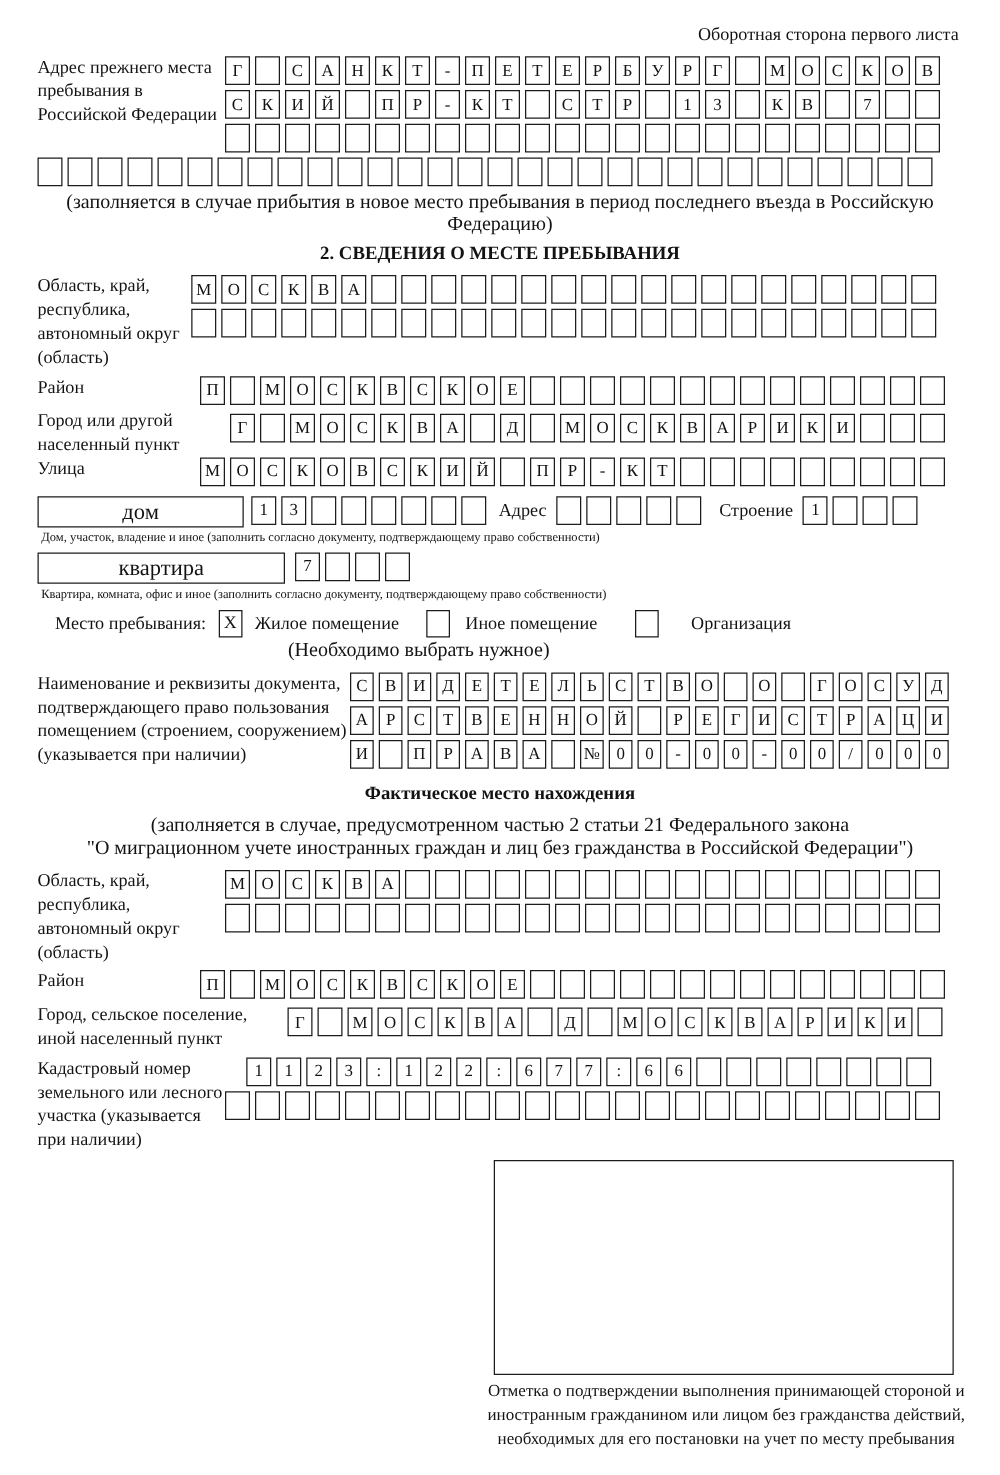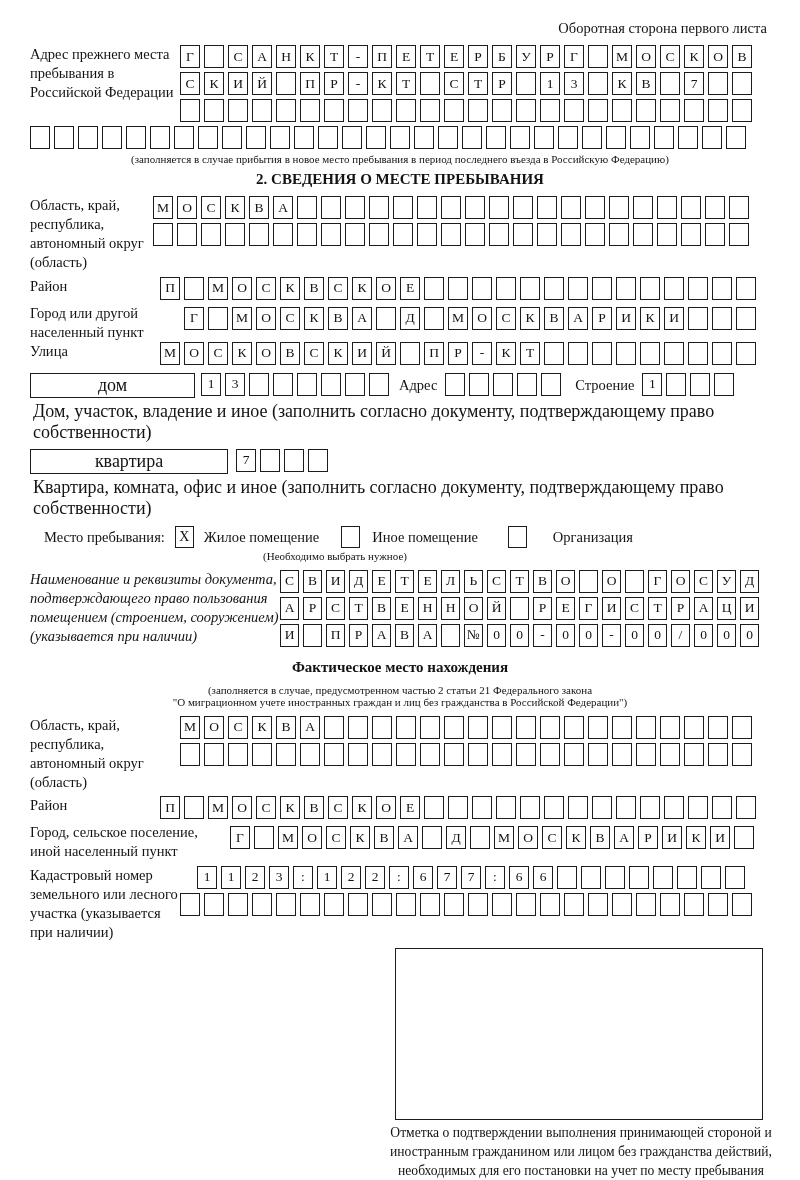--- a/index.html
+++ b/index.html
@@ -5,31 +5,31 @@
   html,body{margin:0;padding:0;background:#fff;}
   body{width:800px;height:1180px;overflow:hidden;font-family:"Liberation Serif",serif;color:#131313;}
   .page{position:relative;box-sizing:border-box;width:800px;height:892px;padding:20px 30px 0 30px;}
   .corner{ text-align:right;font-size:14.5px;padding-right:3px;}
   .frow{display:flex;align-items:flex-start;}
   .flabel{font-size:14.5px;line-height:1.32;flex:0 0 auto;}
   .rows{flex:0 0 auto;}
   .cellrow{display:flex;gap:4px;margin-bottom:4px;height:23px;}
   .cell{box-sizing:border-box;flex:0 0 auto;width:20px;height:23px;border:1.6px solid #1c1c1c;
         display:flex;align-items:center;justify-content:center;font-size:13.5px;background:#fff;}
-  .note{font-size:11px;text-align:center;}
+  .note{font-size:16px;text-align:center;}
   .title{font-size:15px;font-weight:bold;text-align:center;margin:6px 0 8px 0;}
-  .caption{font-size:18px;margin:1px 0 6px 3px;}
+  .caption{font-size:10px;margin:1px 0 6px 3px;}
   .wbox{box-sizing:border-box;border:1.6px solid #1c1c1c;height:25px;display:flex;align-items:center;
         justify-content:center;font-size:18px;}
   .inl{font-size:14.5px;line-height:25px;}
   .chk{box-sizing:border-box;width:19px;height:22px;border:1.6px solid #1c1c1c;display:inline-flex;
        align-items:center;justify-content:center;font-size:14px;}
   .mt4{margin-top:4px;} .mt8{margin-top:8px;}
   .w150{width:150px;} .w123{width:123px;} .w130{width:130px;} .w154{width:154px;}
-  .w200{width:200px;} .w250{width:250px;font-style:italic;} .w150k{width:150px;}
+  .w200{width:200px;} .w250{width:250px;} .w150k{width:150px;}
   .doc .cell{width:19px;}
   .stamp-box{box-sizing:border-box;border:1.8px solid #1c1c1c;width:368px;height:172px;margin-left:365px;margin-top:6px;}
   .stamp-caption{width:410px;margin-left:346px;text-align:center;font-size:13.6px;line-height:1.38;margin-top:4px;}
 </style>
 </head>
 <body>
 
 <div class="page">
 
   <div class="corner">Оборотная сторона первого листа</div>

